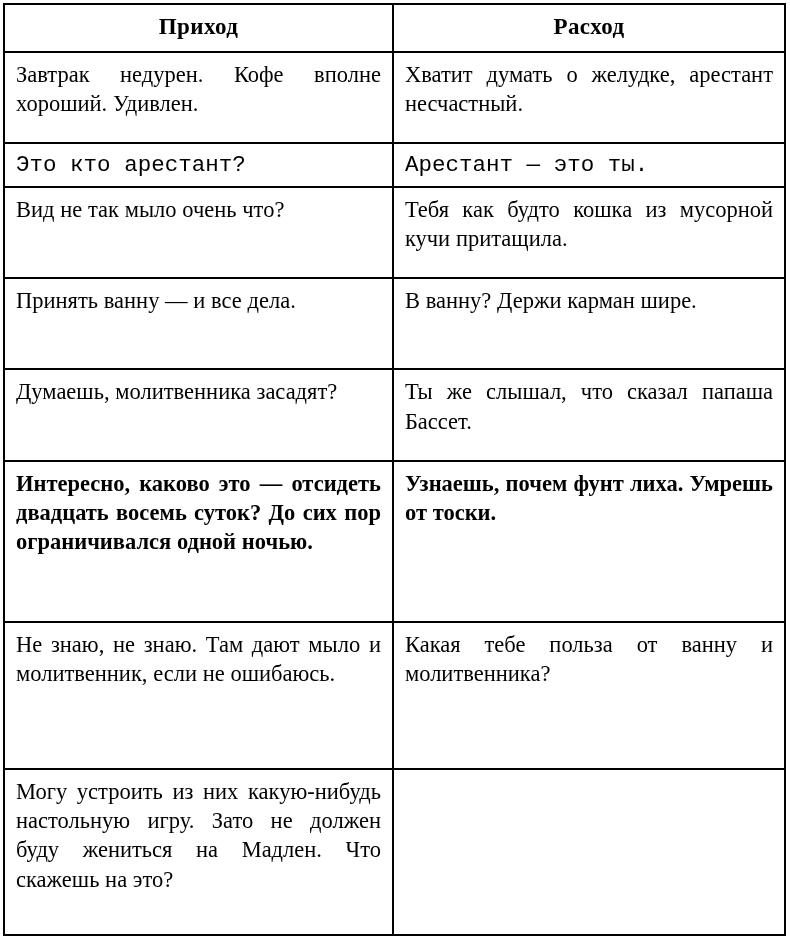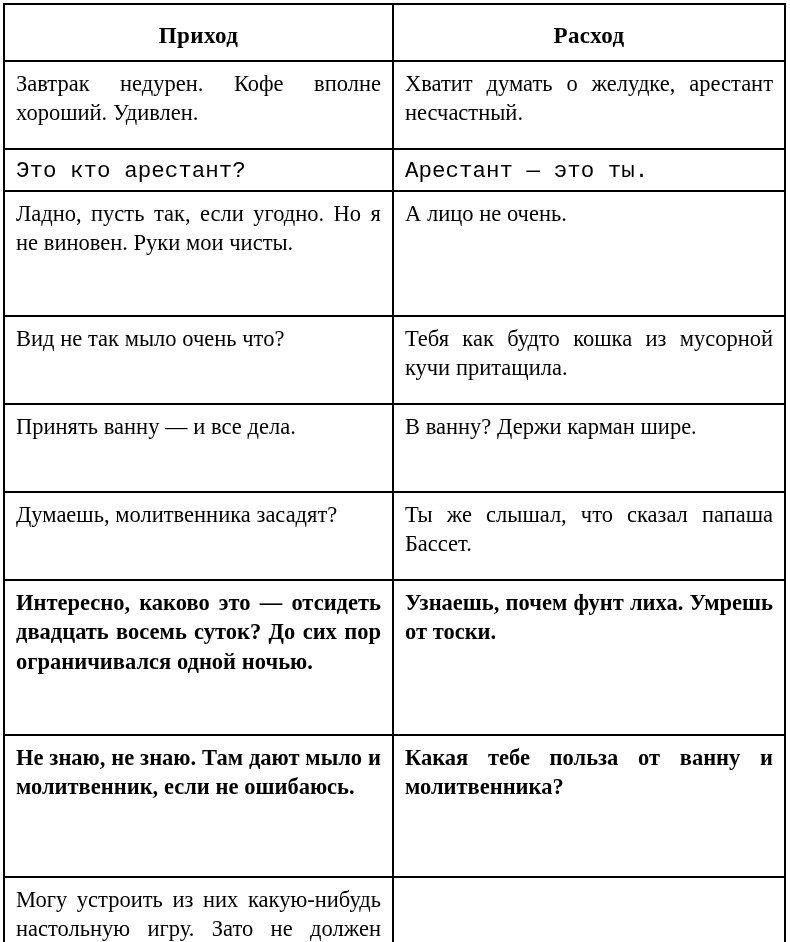--- a/index.html
+++ b/index.html
@@ -39,21 +39,21 @@
     vertical-align: top;
     box-sizing: border-box;
   }
 
   th.header-cell {
     text-align: center;
     vertical-align: middle;
     font-weight: bold;
     font-size: 23px;
     letter-spacing: 0.4px;
-    padding: 18px 8px 11px 8px;
+    padding: 9px 8px 11px 8px;
     height: 35px;
   }
 
   td.entry-cell {
     text-align: justify;
     text-align-last: left;
     font-size: 22.5px;
     line-height: 1.30;
     padding: 7px 11px 2px 11px;
     hyphens: manual;
@@ -69,21 +69,21 @@
   }
 
   
   tr.row-1 td { height: 88px; }
   tr.row-2 td { height: 42px; font-family: Liberation Mono, monospace; }
   tr.row-3 td { height: 125px; }
   tr.row-4 td { height: 88px; }
   tr.row-5 td { height: 88px; font-family: Liberation Serif, serif; }
   tr.row-6 td { height: 88px; }
   tr.row-7 td { height: 155px; font-weight: bold; }
-  tr.row-8 td { height: 142px; font-weight: bold; }
+  tr.row-8 td { height: 142px; }
   tr.row-9 td { height: 160px; }
 </style>
 </head>
 <body>
 
 <div class="sheet">
   <table class="ledger">
     <colgroup>
       <col class="col-left">
       <col class="col-right">
@@ -102,28 +102,20 @@
         <td class="entry-cell">
           <p>Хватит думать о желудке, арестант несчастный.</p>
         </td>
       </tr>
       <tr class="row-2">
         <td class="entry-cell">
           <p>Это кто арестант?</p>
         </td>
         <td class="entry-cell">
           <p>Арестант — это ты.</p>
-        </td>
-      </tr>
-      <tr class="row-3">
-        <td class="entry-cell">
-          <p>Ладно, пусть так, если угодно. Но я не виновен. Руки мои чисты.</p>
-        </td>
-        <td class="entry-cell">
-          <p>А лицо не очень.</p>
         </td>
       </tr>
       <tr class="row-4">
         <td class="entry-cell">
           <p>Вид не так мыло очень что?</p>
         </td>
         <td class="entry-cell">
           <p>Тебя как будто кошка из мусорной кучи притащила.</p>
         </td>
       </tr>

